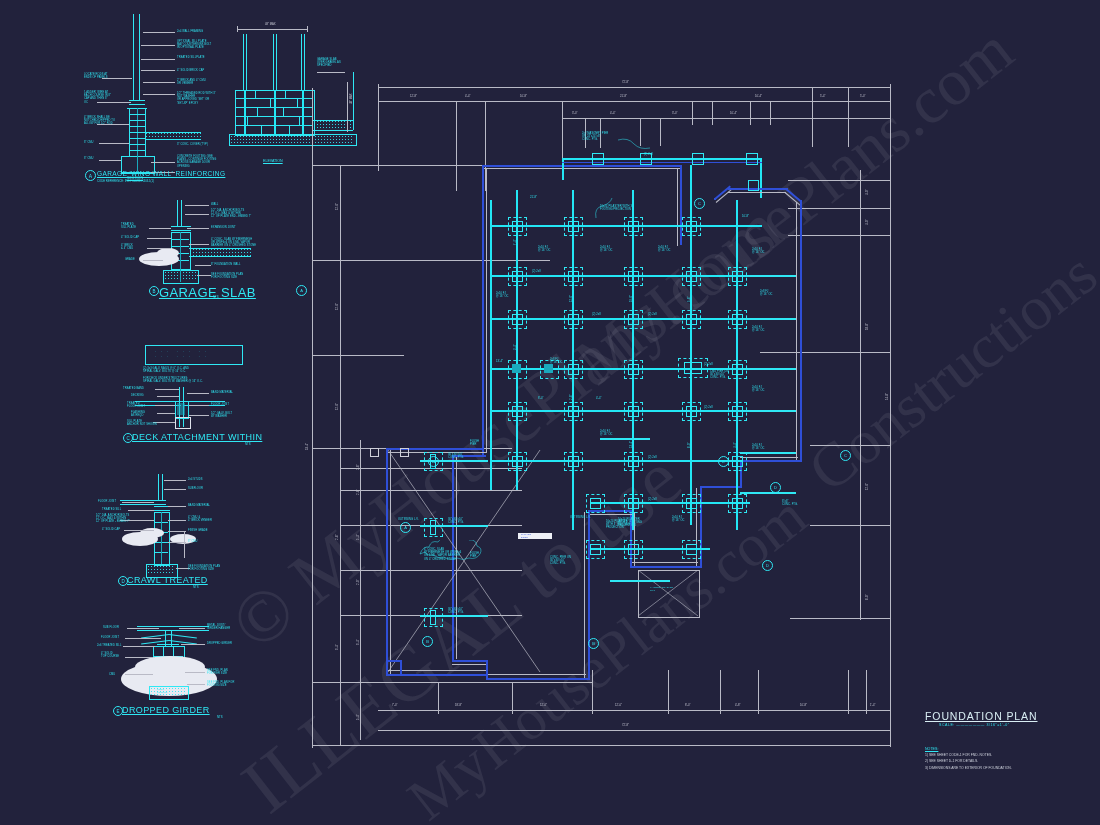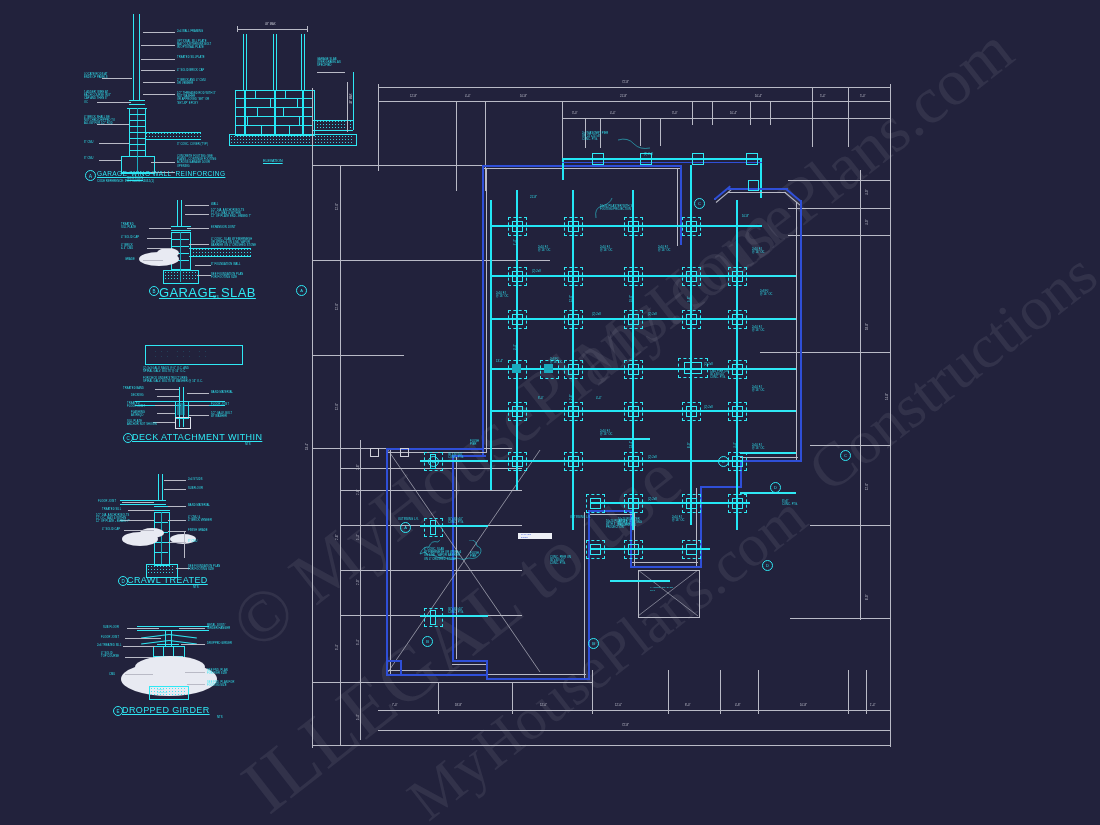--- a/index.html
+++ b/index.html
@@ -844,14 +844,22 @@
       </div>
 
     <div class="boxw" style="left:70px;top:378px;width:7px;height:7px;border-color:#cfd0da;"></div>
     <div class="boxw" style="left:100px;top:378px;width:7px;height:7px;border-color:#cfd0da;"></div>
 
     <div class="lbl" style="left:318px;top:448px;">16x24 PILASTER
 WITH 3" FOOTING
 PROJECTION</div>
   </div>
 
+  <div id="titleblock">
+    <div id="tb-title">FOUNDATION PLAN</div>
+    <div id="tb-scale">SCALE: ——————— 3/16"=1'-0"</div>
+    <div id="tb-notes-h">NOTES:</div>
+    <div class="tb-note">1)  SEE SHEET CODE-1 FOR FND. NOTES.</div>
+    <div class="tb-note">2)  SEE SHEET D-1 FOR DETAILS.</div>
+    <div class="tb-note">3)  DIMENSIONS ARE TO EXTERIOR OF FOUNDATION.</div>
+  </div>
 
 </div>
 
 </body></html>

